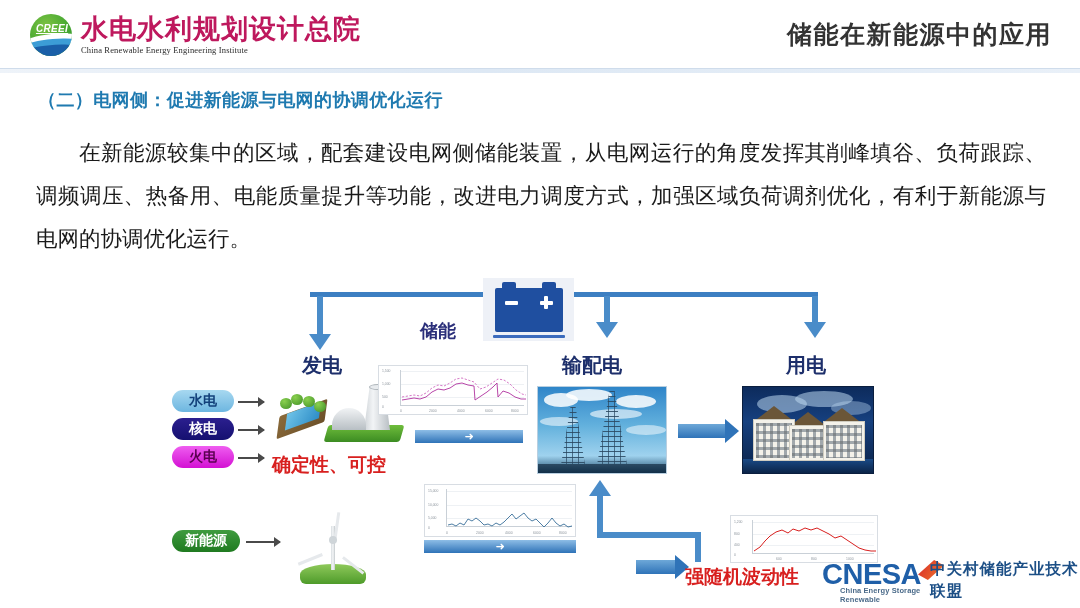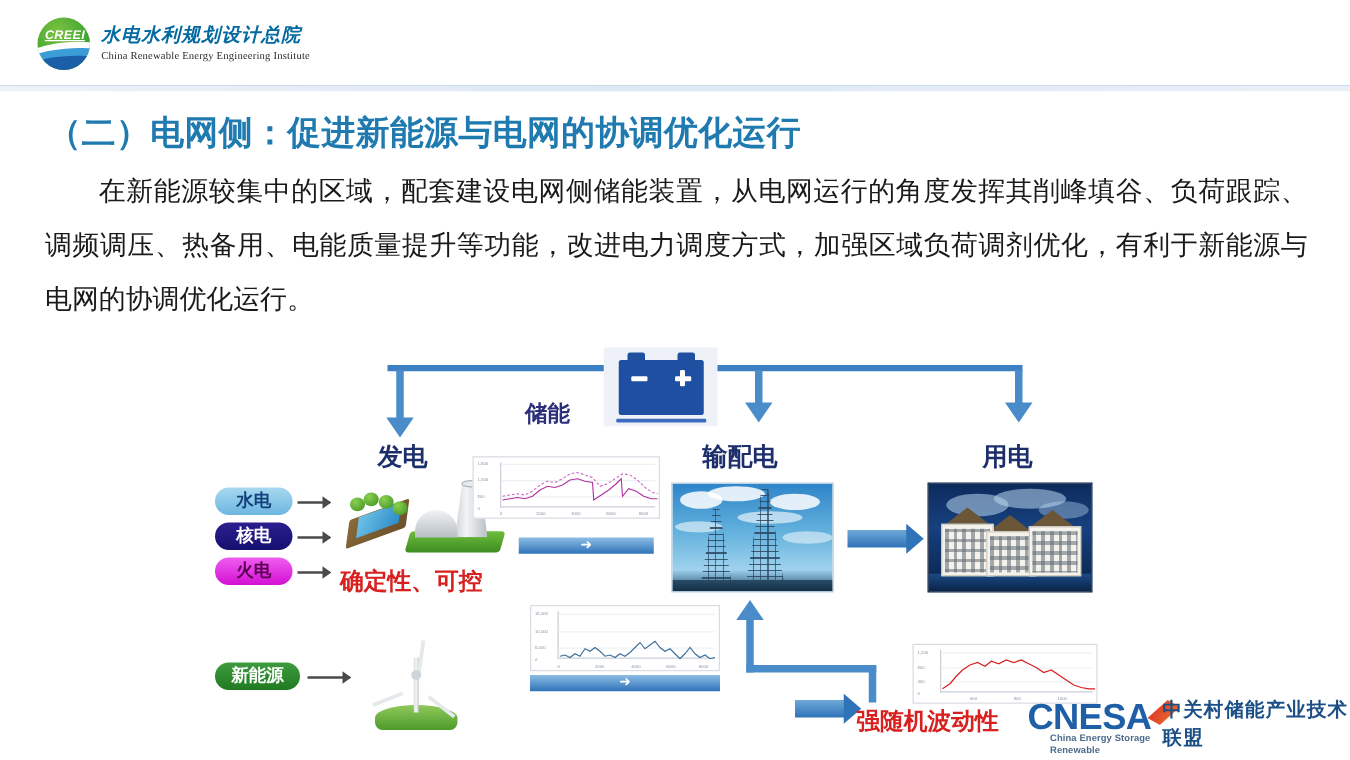--- a/index.html
+++ b/index.html
@@ -40,37 +40,36 @@
     position: absolute; left: -4px; top: 31px; width: 54px; height: 13px;
     background: #1a5fa8; border-radius: 45% 45% 30% 30%; transform: rotate(-4deg);
   }
   .logo-mark .creei-text {
     position: absolute; left: 5px; top: 9px; width: 34px;
     font-size: 10px; font-weight: bold; font-style: italic; color: #ffffff;
     letter-spacing: 0.3px; text-align: center; z-index: 4; text-decoration: underline;
   }
   .logo-text { margin-left: 9px; }
   .logo-cn {
-    font-size: 15px; font-weight: bold; color: #0369a1; letter-spacing: 1px;
+    font-size: 27px; font-weight: bold; color: #be185d; letter-spacing: 1px;
     line-height: 1.08;
-    font-style: italic;
   }
   .logo-en {
     font-size: 8.5px; color: #2a2a2a; letter-spacing: 0.15px; margin-top: 1px;
     font-family: "Liberation Serif", "DejaVu Serif", serif;
   }
   .header-title {
     position: absolute; right: 28px; top: 18px;
     font-size: 25px; font-weight: bold; color: #333333; letter-spacing: 1.5px;
   }
 
   
   .section-heading {
     position: absolute; left: 38px; top: 88px;
-    font-size: 27px; font-weight: bold; color: #1f7ab0;
+    font-size: 18px; font-weight: bold; color: #1f7ab0;
     letter-spacing: 0.4px;
   }
 
   
   .body-text {
     position: absolute; left: 36px; top: 132px; width: 1010px;
     font-size: 21.5px; line-height: 43px; color: #1a1a1a;
     text-align: justify; text-indent: 2em;
     font-family: "Liberation Serif", "DejaVu Serif", serif;
   }
@@ -346,20 +345,21 @@
         <div class="wave1"></div>
           <div class="wave2"></div>
           <div class="wave3"></div>
         <div class="creei-text">CREEI</div>
       </div>
       <div class="logo-text">
         <div class="logo-cn">水电水利规划设计总院</div>
         <div class="logo-en">China Renewable Energy Engineering Institute</div>
       </div>
     </div>
+    <div class="header-title">储能在新能源中的应用</div>
   </div>
   <div class="header-rule"></div>
 
   <div class="section-heading">（二）电网侧：促进新能源与电网的协调优化运行</div>
 
   <div class="body-text">在新能源较集中的区域，配套建设电网侧储能装置，从电网运行的角度发挥其削峰填谷、负荷跟踪、调频调压、热备用、电能质量提升等功能，改进电力调度方式，加强区域负荷调剂优化，有利于新能源与电网的协调优化运行。</div>
 
   <div class="diagram">
 
     <div class="bus-line"></div>

